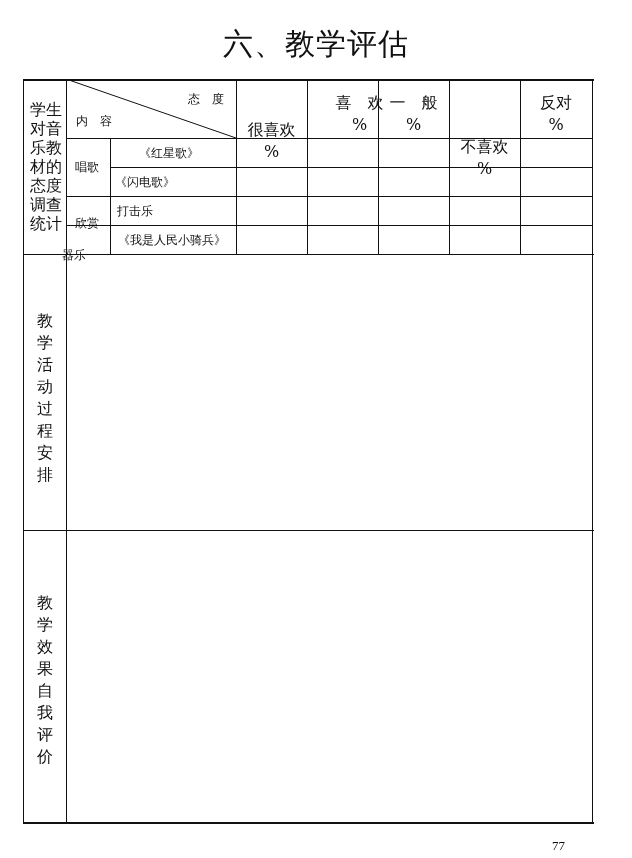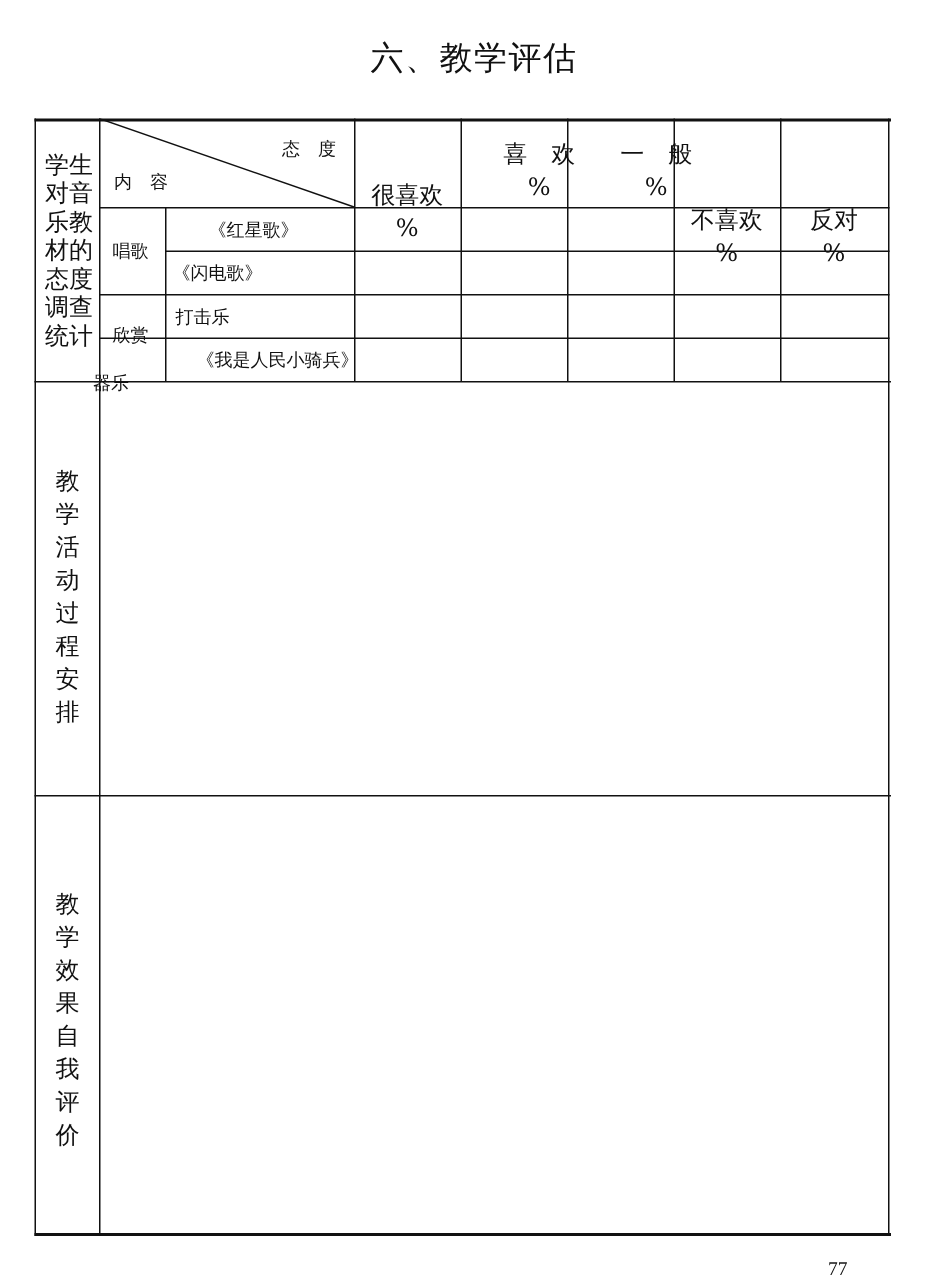--- a/index.html
+++ b/index.html
@@ -1,17 +1,17 @@
 <!DOCTYPE html>
 <html><head>
 <meta charset="utf-8">
 <style>
   html,body{margin:0;padding:0;background:#fff;}
   body{width:632px;height:858px;position:relative;font-family:"DejaVu Serif","Liberation Serif",serif;color:#111;overflow:hidden;}
-  .title{position:absolute;left:0;top:24px;width:632px;text-align:center;font-size:22px;letter-spacing:1px;}
+  .title{position:absolute;left:0;top:24px;width:632px;text-align:center;font-size:30px;letter-spacing:1px;}
   .abs{position:absolute;box-sizing:border-box;}
   .hl{position:absolute;background:#111;height:1px;}
   .vl{position:absolute;background:#111;width:1px;}
   .txt{position:absolute;font-size:12px;line-height:14px;}
   .vtext{position:absolute;font-size:16px;text-align:center;}
   .pagenum{position:absolute;left:552px;top:838px;font-size:13px;font-family:"Liberation Serif",serif;font-weight:normal;}
   .cell{position:absolute;}
 </style>
 </head>
 <body>
@@ -59,41 +59,41 @@
   </div>
 
   <div class="vtext" style="left:236px;top:92px;width:71px;line-height:22px;margin-top:27px;">
     <div>很喜欢</div>
     <div>%</div>
   </div>
   <div class="vtext" style="left:324px;top:92px;width:71px;line-height:22px;">
     <div>喜　欢</div>
     <div>%</div>
   </div>
-  <div class="vtext" style="left:366px;top:92px;width:71px;line-height:22px;padding-left:36px;">
+  <div class="vtext" style="left:378px;top:92px;width:71px;line-height:22px;">
     <div>一　般</div>
     <div>%</div>
   </div>
   <div class="vtext" style="left:449px;top:92px;width:71px;line-height:22px;margin-top:44px;">
     <div>不喜欢</div>
     <div>%</div>
   </div>
-  <div class="vtext" style="left:520px;top:92px;width:72px;line-height:22px;margin-top:44px;">
+  <div class="vtext" style="left:520px;top:92px;width:72px;line-height:22px;">
     <div>反对</div>
     <div>%</div>
   </div>
 
   <div class="txt" style="left:75px;top:160px;">唱歌</div>
   <div class="txt" style="left:62px;top:204px;margin-top:44px;">器乐</div>
   <div class="txt" style="left:75px;top:216px;">欣赏</div>
 
   <div class="txt" style="left:115px;top:146px;margin-left:24px;">《红星歌》</div>
   <div class="txt" style="left:115px;top:175px;">《闪电歌》</div>
   <div class="txt" style="left:117px;top:204px;">打击乐</div>
-  <div class="txt" style="left:131px;top:233px;">《我是人民小骑兵》</div>
+  <div class="txt" style="left:118px;top:233px;">《我是人民小骑兵》</div>
 
   <div class="cell" style="left:237px;top:139px;width:355px;height:115px;"></div>
 
   <div class="vtext" style="left:24px;top:310px;width:42px;line-height:22px;">
     <div>教</div>
     <div>学</div>
     <div>活</div>
     <div>动</div>
     <div>过</div>
     <div>程</div>

